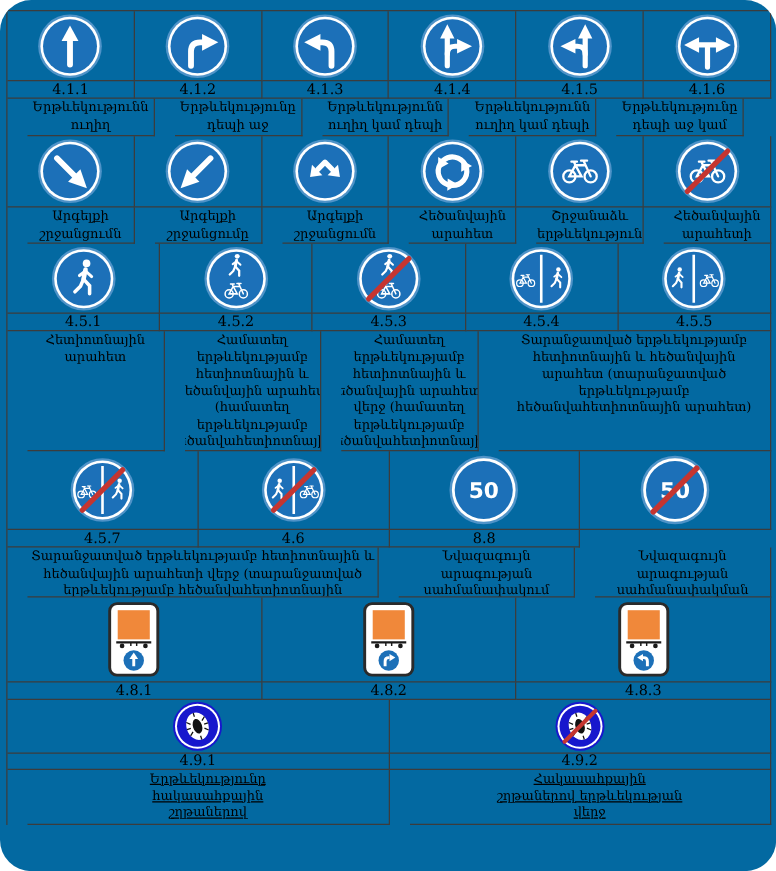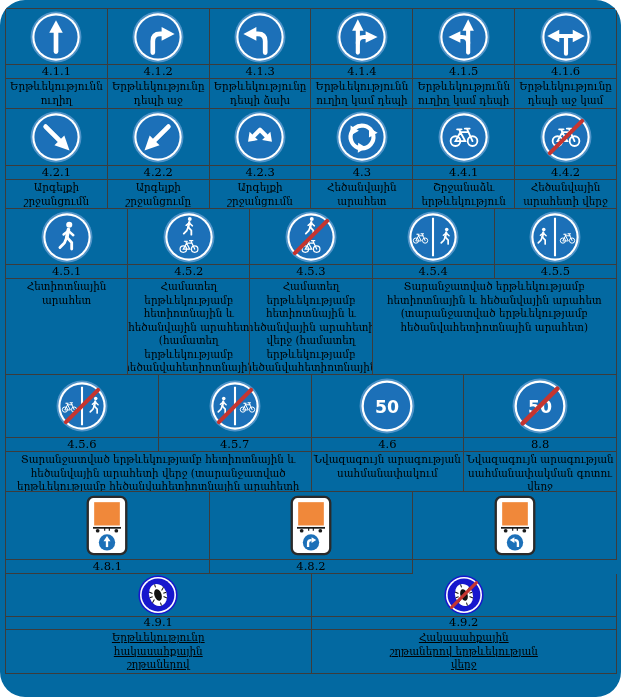--- a/index.html
+++ b/index.html
@@ -4,21 +4,21 @@
 <style>
   html,body{margin:0;padding:0;background:#fff;}
   .page{position:relative;width:621px;height:697px;background:#0369a1;overflow:hidden;
         font-family:"DejaVu Serif","DejaVu Sans",serif;color:#000;border-radius:25px;}
   .tbl{position:absolute;left:5px;top:8px;width:611px;border-top:1px solid #3c3c3c;border-left:1px solid #3c3c3c;}
   .row{display:flex;width:100%;}
   .cell{box-sizing:border-box;border-right:1px solid #3c3c3c;border-bottom:1px solid #3c3c3c;
         display:flex;align-items:center;justify-content:center;overflow:hidden;}
   .c6{width:16.6667%}.c5{width:20%}.c4{width:25%}.c3{width:33.3334%}.c2{width:50%}.cw{width:100%}.c45{width:40%}
   .num{font-size:11.5px;line-height:1;}
-  .cap{font-size:10.4px;line-height:1.3;text-align:center;align-items:flex-start;padding:1px 2px;}
+  .cap{font-size:10.4px;line-height:1.3;text-align:center;align-items:flex-start;padding:1px 2px;margin-left:16px;}
   .narrow{max-width:150px;margin:0 auto;text-decoration:underline;}
   svg.sign{display:block;}
   .s52{width:52px;height:52px}.s56{width:56px;height:56px}.s40{width:40px;height:40px}
   .rimO{fill:var(--ring,#4f93c8)} .rimW{fill:#ffffff} .face{fill:var(--blue,#1c70b8)}
   .chain .rimO,.chain .face{fill:var(--chainblue,#1717cd)}
   .g{stroke:#fff;stroke-width:9;fill:none;stroke-linecap:round}
   .g8{stroke:#fff;stroke-width:8;fill:none;stroke-linecap:round}
   .gf{fill:#fff}
   .slash{stroke:var(--red,#c53530);stroke-width:8;stroke-linecap:round}
   .fifty{font-family:"DejaVu Sans","Liberation Sans",sans-serif;font-weight:bold;font-size:31px;fill:#fff}
@@ -119,21 +119,20 @@
     <div class="cell c6 num">4.1.2</div>
     <div class="cell c6 num">4.1.3</div>
     <div class="cell c6 num">4.1.4</div>
     <div class="cell c6 num">4.1.5</div>
     <div class="cell c6 num">4.1.6</div>
   </div>
 
   <div class="row" style="height:30px">
     <div class="cell c6 cap">Երթևեկությունն ուղիղ</div>
     <div class="cell c6 cap">Երթևեկությունը դեպի աջ</div>
-    <div class="cell c6 cap">Երթևեկությունը դեպի ձախ</div>
     <div class="cell c6 cap">Երթևեկությունն ուղիղ կամ դեպի աջ</div>
     <div class="cell c6 cap">Երթևեկությունն ուղիղ կամ դեպի ձախ</div>
     <div class="cell c6 cap">Երթևեկությունը դեպի աջ կամ դեպի ձախ</div>
   </div>
 
   <div class="row" style="height:57px">
     <div class="cell c6">
       <svg class="sign s52" viewBox="0 0 100 100">
         <circle class="rimO" cx="50" cy="50" r="49"></circle>
             <circle class="rimW" cx="50" cy="50" r="45.5"></circle>
@@ -190,28 +189,20 @@
             <circle class="rimW" cx="50" cy="50" r="45.5"></circle>
             <circle class="face" cx="50" cy="50" r="41.5"></circle>
         <g transform="translate(11,8) scale(0.78)">
               <use href="#def-bike"></use>
             </g>
         <line class="slash" x1="19" y1="81" x2="81" y2="19"></line>
       </svg>
     </div>
   </div>
 
-  <div class="row" style="height:14px">
-    <div class="cell c6 num">4.2.1</div>
-    <div class="cell c6 num">4.2.2</div>
-    <div class="cell c6 num">4.2.3</div>
-    <div class="cell c6 num">4.3</div>
-    <div class="cell c6 num">4.4.1</div>
-    <div class="cell c6 num">4.4.2</div>
-  </div>
 
   <div class="row" style="height:29px">
     <div class="cell c6 cap">Արգելքի շրջանցումն աջից</div>
     <div class="cell c6 cap">Արգելքի շրջանցումը ձախից</div>
     <div class="cell c6 cap">Արգելքի շրջանցումն աջից կամ ձախից</div>
     <div class="cell c6 cap">Հեծանվային արահետ</div>
     <div class="cell c6 cap">Շրջանաձև երթևեկություն</div>
     <div class="cell c6 cap">Հեծանվային արահետի վերջ</div>
   </div>
 
@@ -342,21 +333,20 @@
         <circle class="rimO" cx="50" cy="50" r="49"></circle>
             <circle class="rimW" cx="50" cy="50" r="45.5"></circle>
             <circle class="face" cx="50" cy="50" r="41.5"></circle>
         <text class="fifty" x="50" y="62" text-anchor="middle">50</text>
         <line class="slash" x1="19" y1="81" x2="81" y2="19"></line>
       </svg>
     </div>
   </div>
 
   <div class="row" style="height:14px">
-    <div class="cell c4 num">4.5.6</div>
     <div class="cell c4 num">4.5.7</div>
     <div class="cell c4 num">4.6</div>
     <div class="cell c4 num">8.8</div>
   </div>
 
   <div class="row" style="height:40px">
     <div class="cell c2 cap">Տարանջատված երթևեկությամբ հետիոտնային և հեծանվային արահետի վերջ (տարանջատված երթևեկությամբ հեծանվահետիոտնային արահետի վերջ)</div>
     <div class="cell c4 cap">Նվազագույն արագության սահմանափակում</div>
     <div class="cell c4 cap">Նվազագույն արագության սահմանափակման գոտու վերջ</div>
   </div>
@@ -399,20 +389,21 @@
         <circle cx="36" cy="81" r="14" fill="var(--blue,#1c70b8)"></circle>
         <path stroke="#fff" stroke-width="4" fill="none" d="M41 89 V82 Q41 77 36 77 h-1"></path>
             <polygon fill="#fff" points="27,77 35,72 35,82"></polygon>
       </svg>
     </div>
   </div>
 
   <div class="row" style="height:14px">
     <div class="cell c3 num">4.8.1</div>
     <div class="cell c3 num">4.8.2</div>
+    <div class="cell c3 num">4.8.3</div>
   </div>
 
 
   <div class="row" style="height:43px">
     <div class="cell c2">
       <svg class="sign s40 chain" viewBox="0 0 100 100">
         <circle class="rimO" cx="50" cy="50" r="49"></circle>
             <circle class="rimW" cx="50" cy="50" r="45"></circle>
             <circle class="face" cx="50" cy="50" r="41"></circle>
         <use href="#def-tire"></use>

